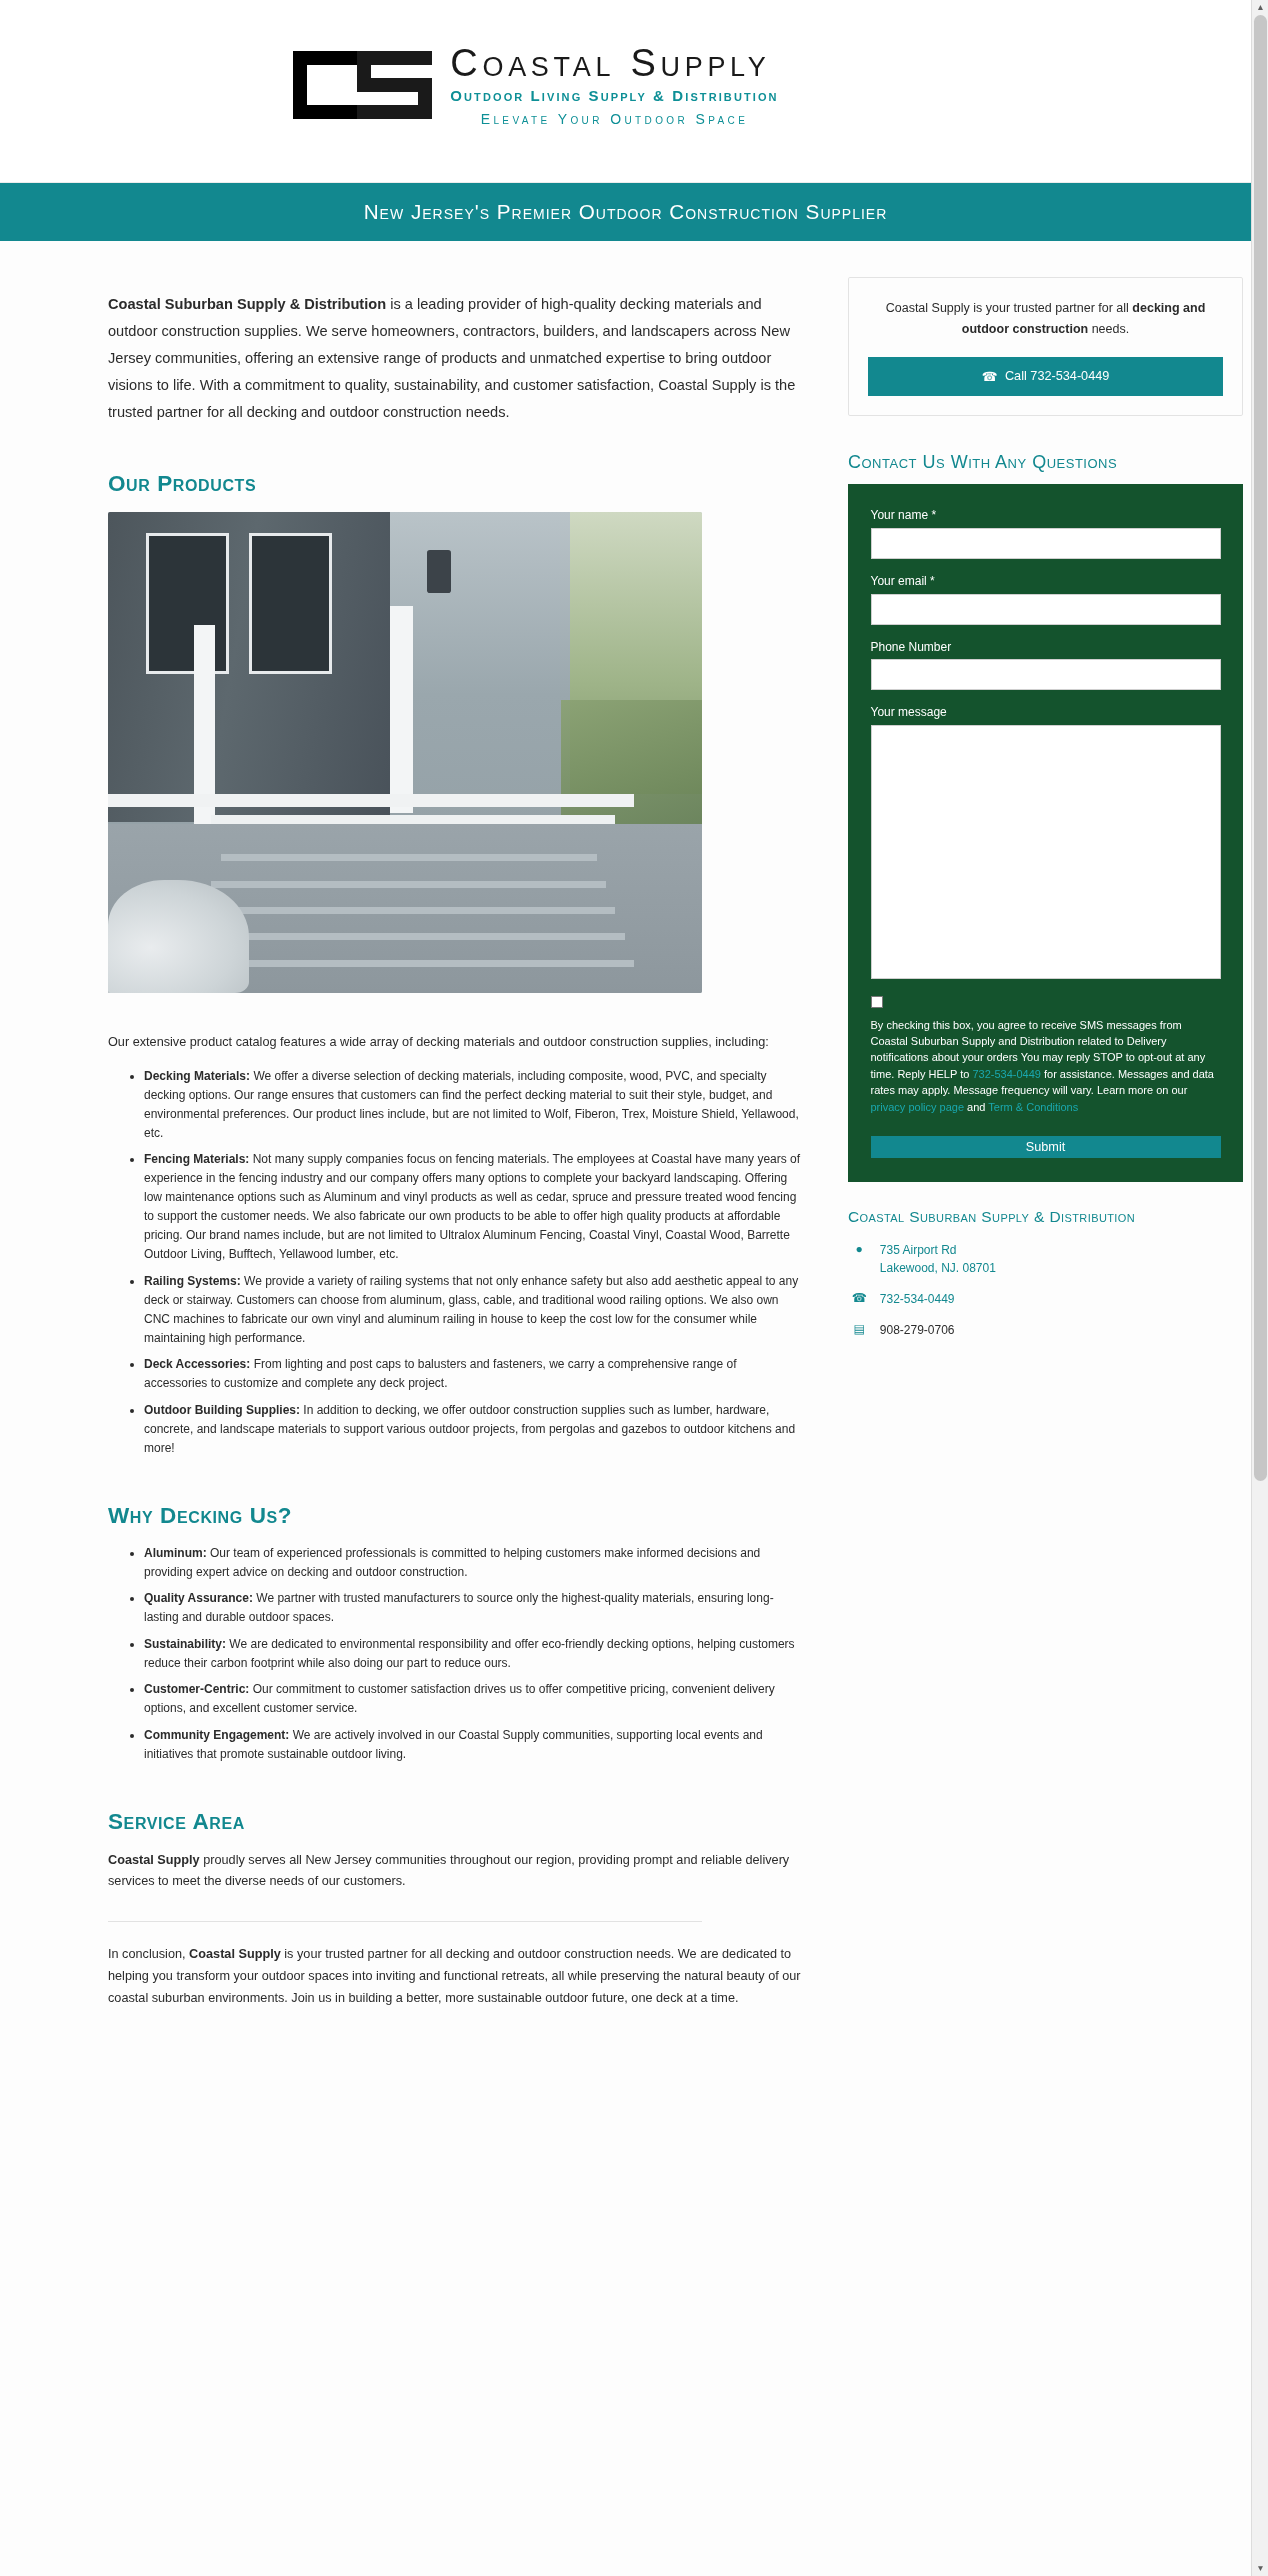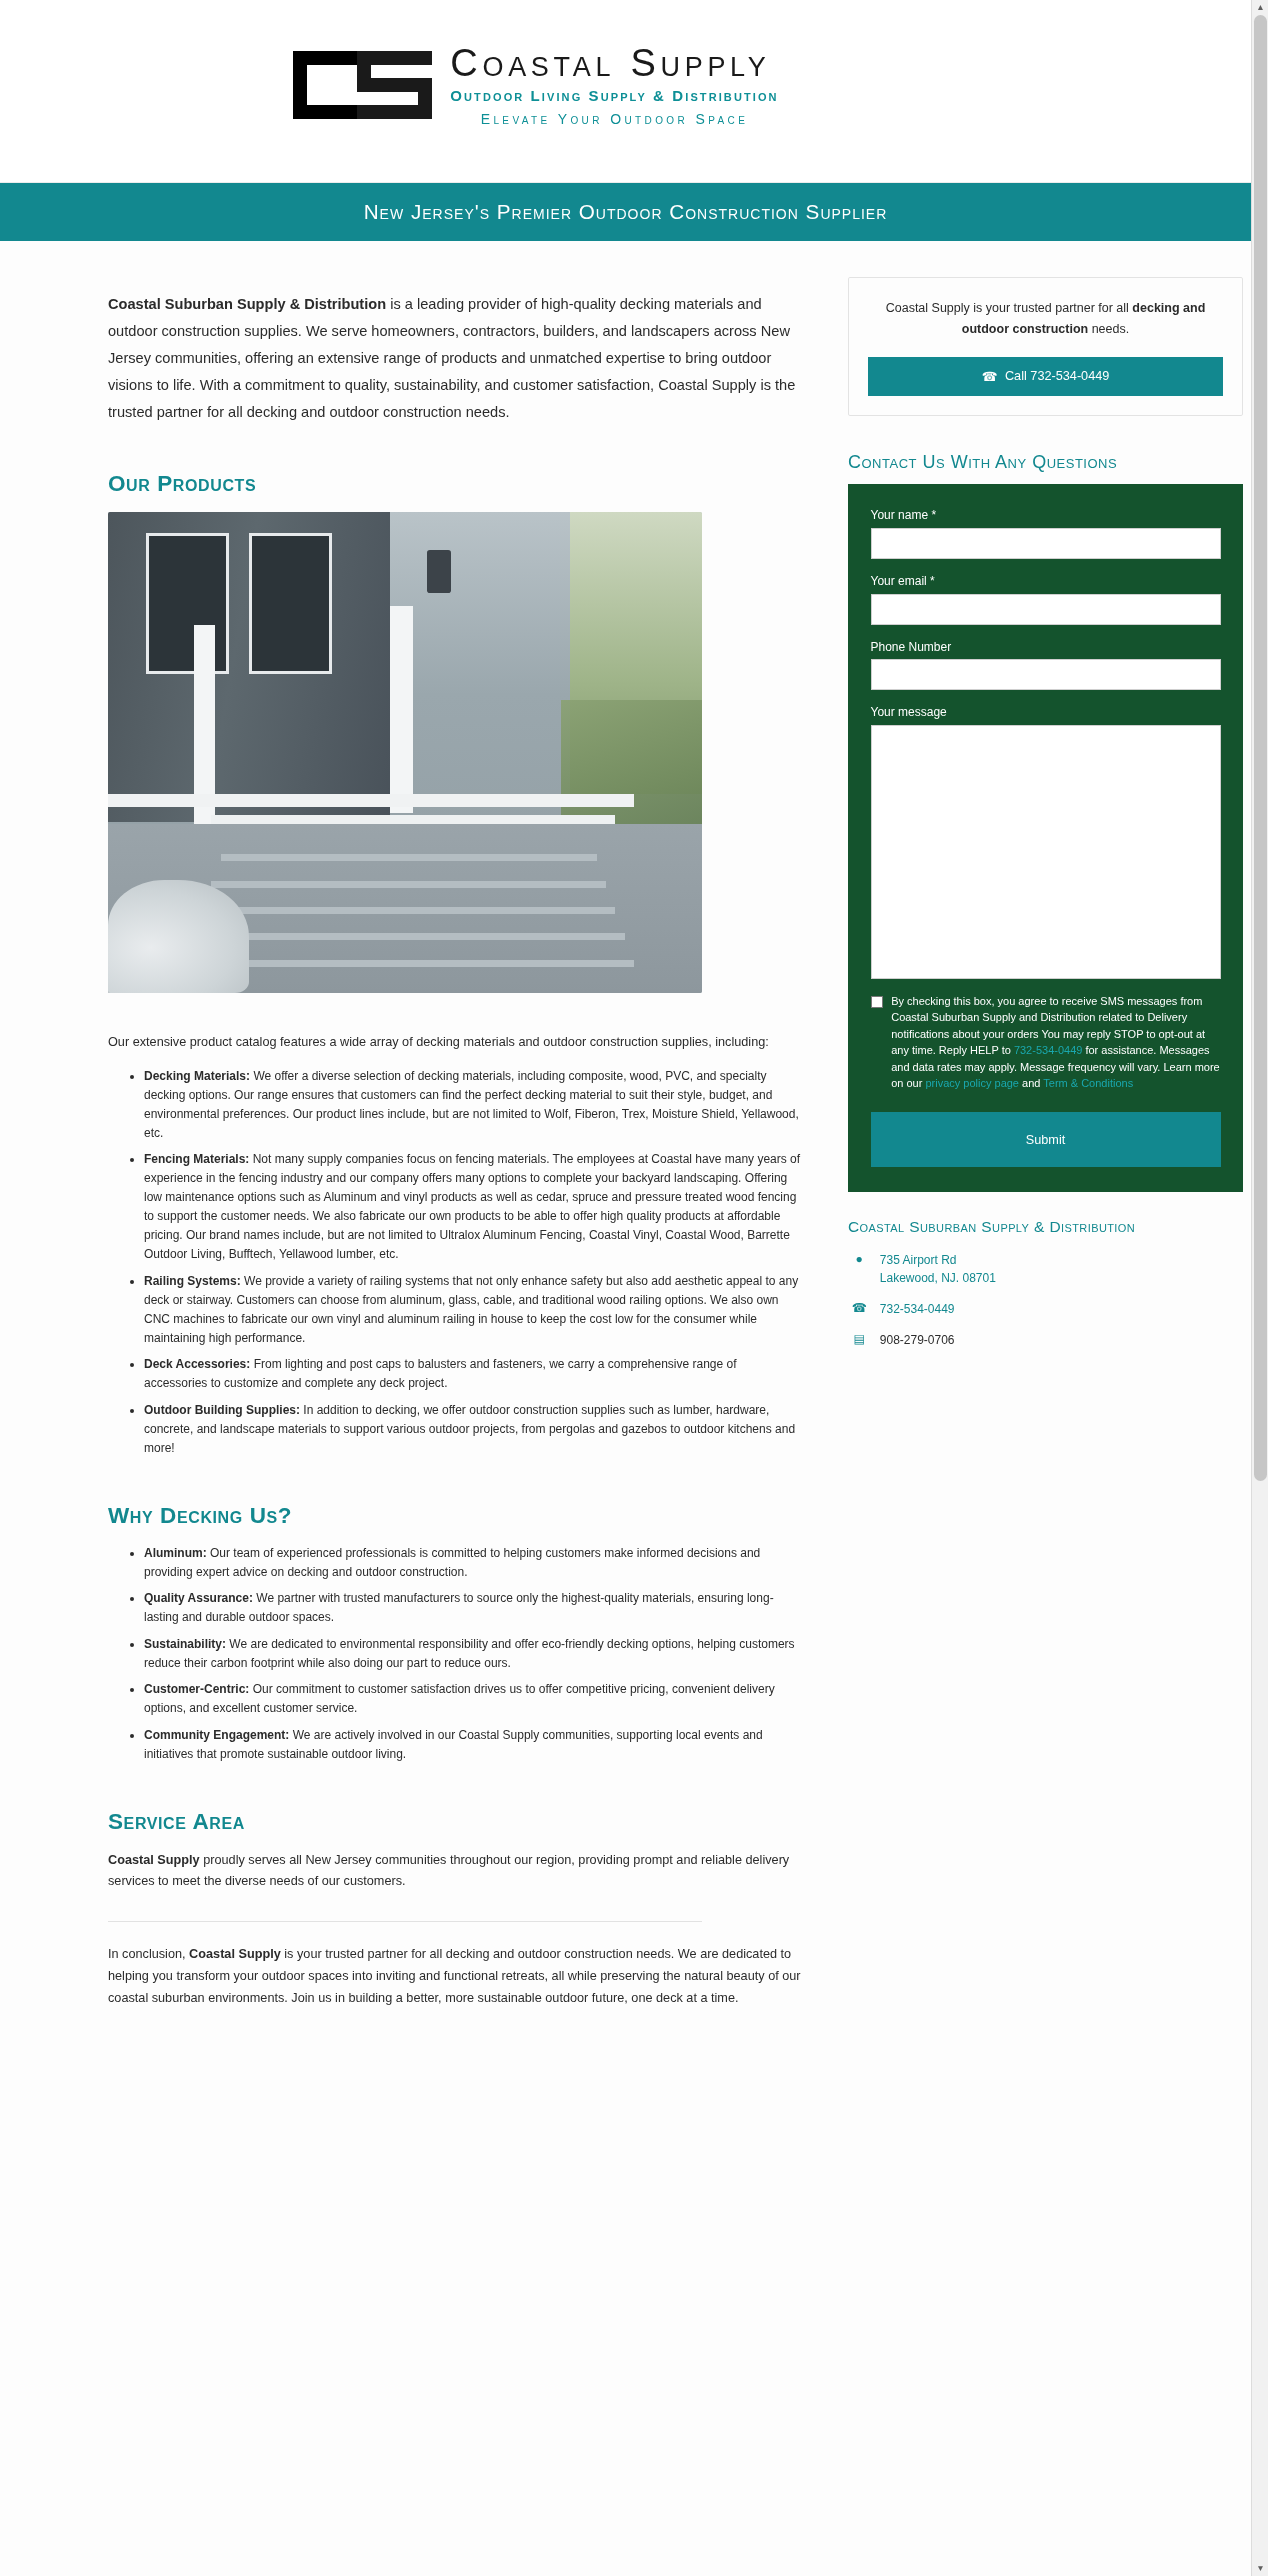--- a/index.html
+++ b/index.html
@@ -330,20 +330,21 @@
     margin-bottom: 11.3px;
     padding: 5.6px 7.5px;
     font-size: 12.2px;
     resize: none;
     font-family: "Liberation Sans", sans-serif;
   }
   .consent-row {
     display: flex;
     gap: 8.5px;
     align-items: flex-start;
+    flex-direction: column;
   }
   .consent-box {
     width: 12.2px; height: 12.2px;
     background: #ffffff;
     border: 0.9px solid #777;
     margin-top: 2.8px;
     flex: 0 0 12.2px;
     cursor: pointer;
   }
   .consent-text {
@@ -351,21 +352,21 @@
     font-size: 11px;
     line-height: 16.4px;
   }
   .consent-text a {
     color: #1aa7ae;
     text-decoration: none;
   }
   .submit-btn {
     margin-top: 20.7px;
     width: 100%;
-    height: 55px;
+    height: 22px;
     background: #12888f;
     color: #fff;
     border: none;
     font-size: 12.7px;
     font-family: "Liberation Sans", sans-serif;
     cursor: pointer;
   }
 
   h3.biz-title {
     font-size: 15.5px;

